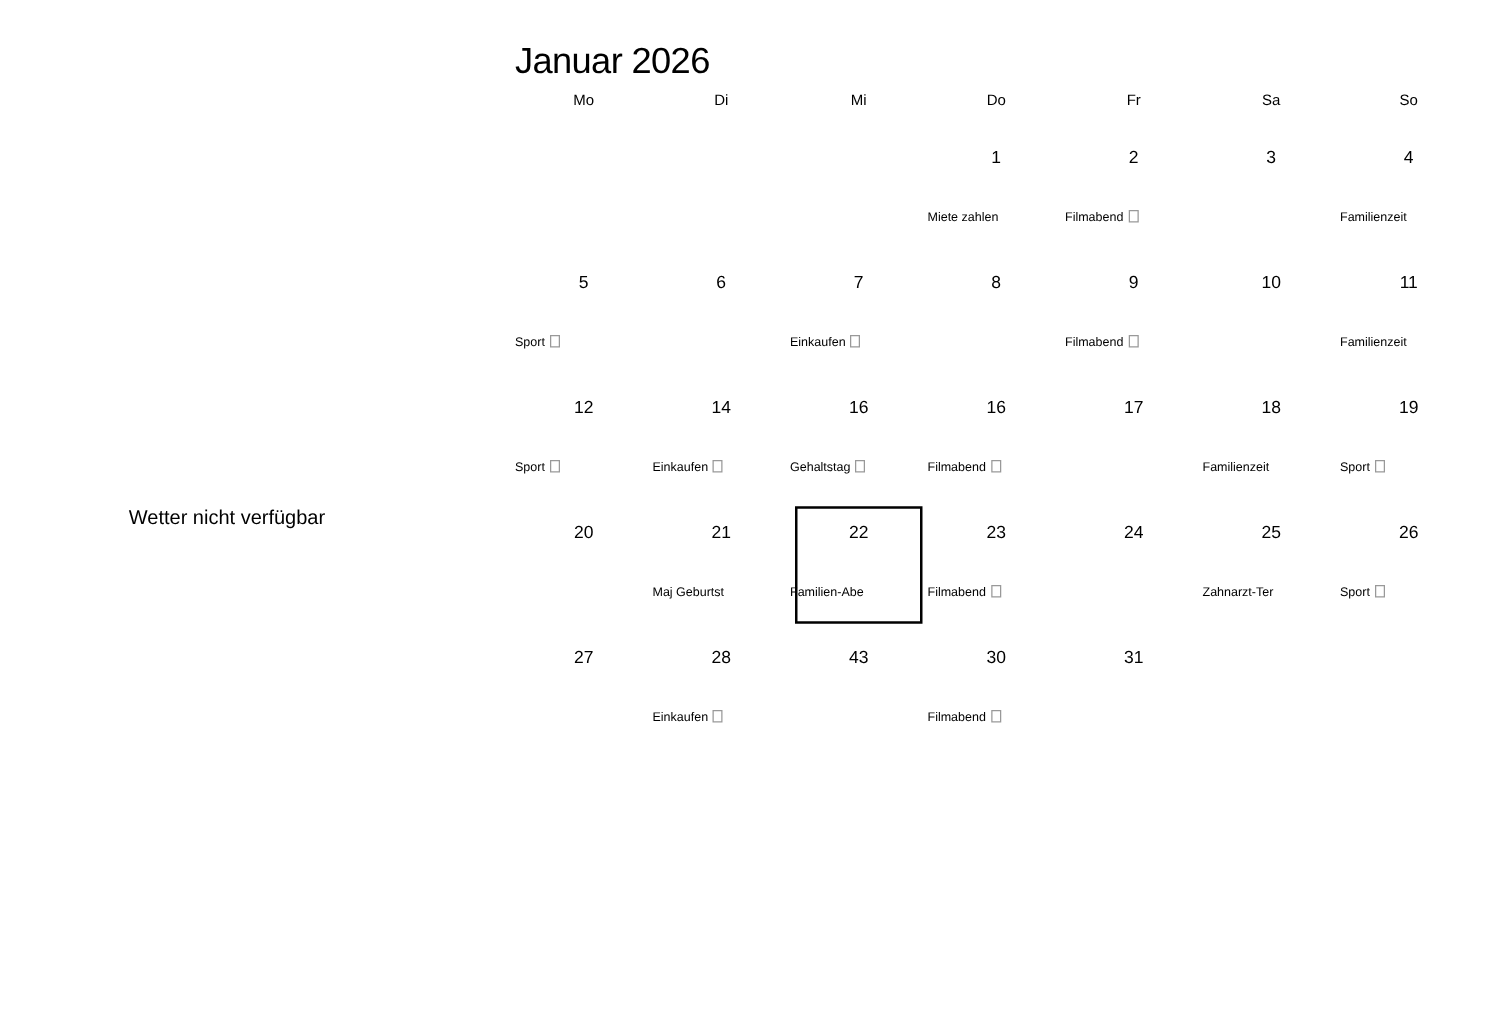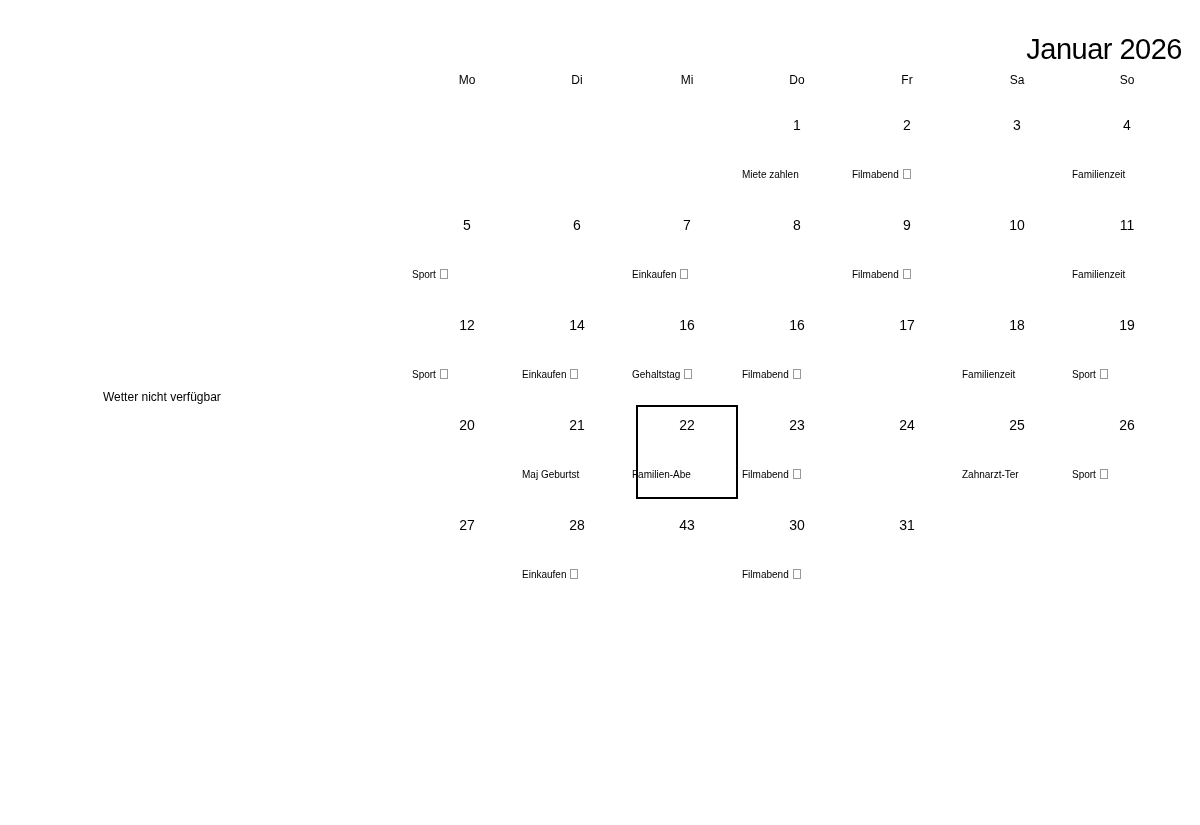--- a/index.html
+++ b/index.html
@@ -8,38 +8,38 @@
     height: 825px;
     background: #ffffff;
     color: #000000;
     font-family: "Liberation Sans", sans-serif;
     position: relative;
     overflow: hidden;
   }
   .weather-note {
     position: absolute;
     left: 103px;
-    top: 384px;
-    font-size: 12px;
+    top: 402px;
+    font-size: 16px;
     line-height: 26px;
     color: #000000;
   }
   .calendar {
     position: absolute;
     left: 412px;
     top: 0;
     width: 770px;
     height: 620px;
   }
   .cal-title {
     position: absolute;
     top: 33px;
     left: 0;
     width: 770px;
-    text-align: right;
+    text-align: left;
     font-size: 29px;
     line-height: 32px;
     letter-spacing: -0.5px;
     color: #000000;
   }
   .weekday-row {
     position: absolute;
     top: 70px;
     left: 0;
     display: grid;

